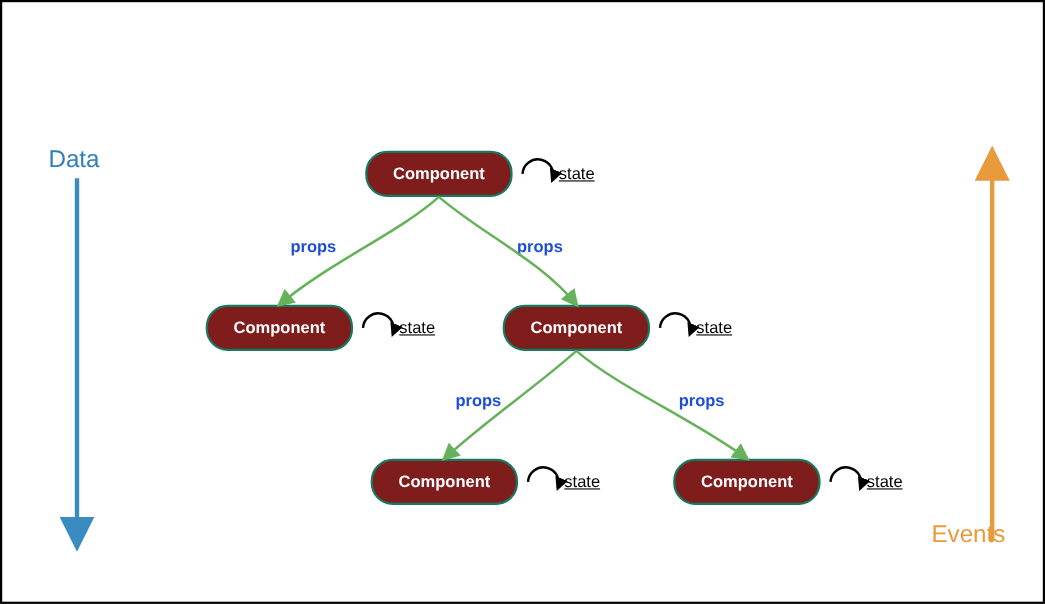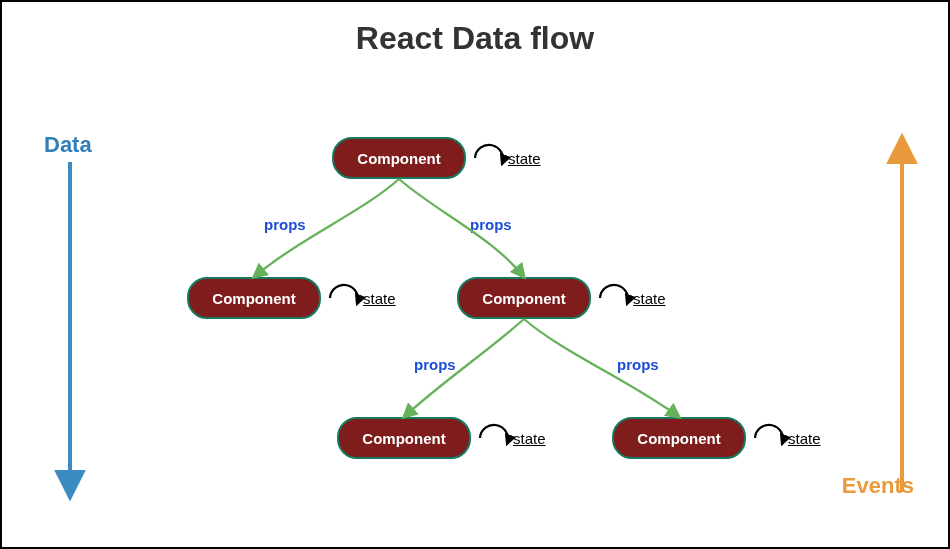--- a/index.html
+++ b/index.html
@@ -22,21 +22,21 @@
     left: 0;
     right: 0;
     text-align: center;
     font-size: 32px;
     font-weight: 700;
     color: #333;
   }
   .side-label {
     position: absolute;
     font-size: 22px;
-    font-weight: 700;
+    font-weight: 400;
   }
   .side-label.data { color: #2f7fb8; left: 42px; top: 130px; }
   .side-label.events { color: #e89a3c; right: 34px; bottom: 48px; }
 
   .comp {
     position: absolute;
     width: 134px;
     height: 42px;
     background: #7f1d1d;
     border: 2px solid #167a60;
@@ -69,21 +69,20 @@
     width: 950px;
     height: 549px;
     pointer-events: none;
   }
 </style>
 </head>
 <body>
 
 <div class="frame">
 
-  <div class="title">React Data flow</div>
 
   <div class="side-label data">Data</div>
   <div class="side-label events">Events</div>
 
   <div class="comp" style="left:330px; top:135px;">Component</div>
   <div class="comp" style="left:185px; top:275px;">Component</div>
   <div class="comp" style="left:455px; top:275px;">Component</div>
   <div class="comp" style="left:335px; top:415px;">Component</div>
   <div class="comp" style="left:610px; top:415px;">Component</div>
 

